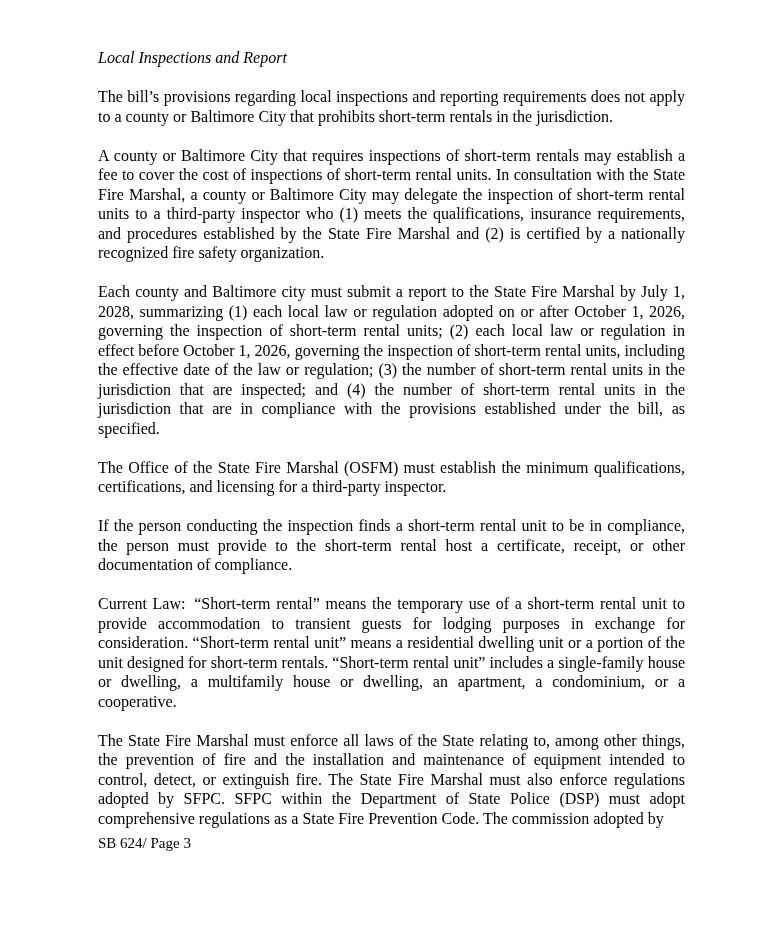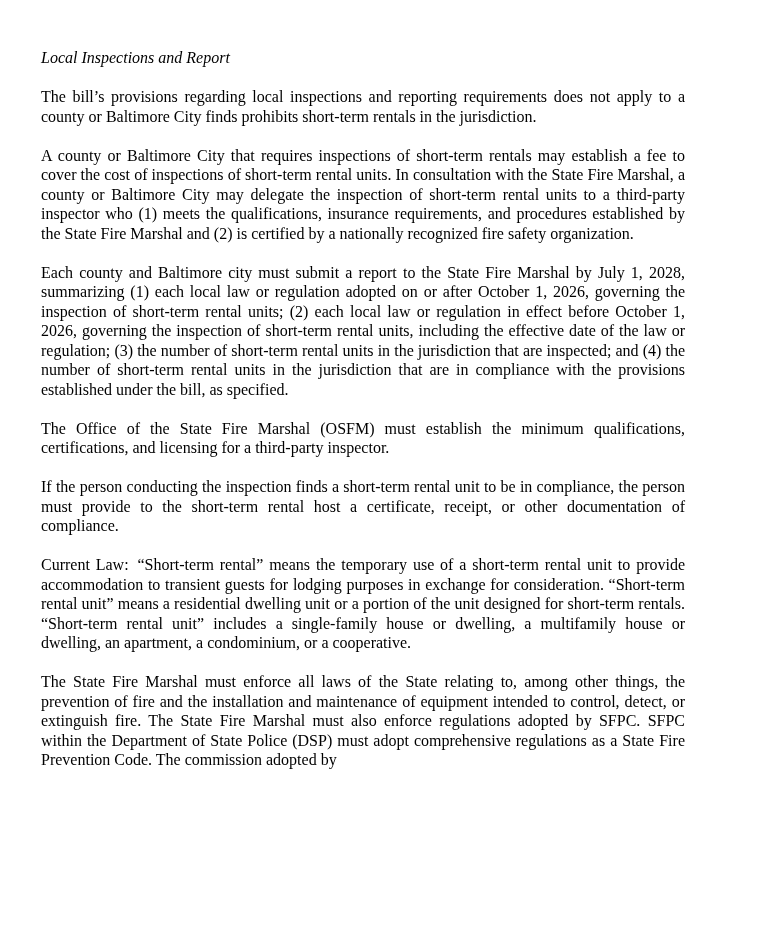--- a/index.html
+++ b/index.html
@@ -8,21 +8,21 @@
     width: 760px;
     height: 928px;
     font-family: "Liberation Serif", "DejaVu Serif", serif;
     color: #000000;
     overflow: hidden;
   }
   .page {
     width: 760px;
     height: 928px;
     background: #ffffff;
-    padding: 48px 75px 0 41px;
+    padding: 48px 75px 0 98px;
     position: relative;
   }
   .block {
     font-size: 16px;
     line-height: 19.5px;
     margin-bottom: 19.5px;
   }
   .para {
     text-align: justify;
   }
@@ -44,29 +44,30 @@
     text-align: left;
   }
 </style>
 </head>
 <body>
 
 <div class="page">
 
   <p class="block heading-italic">Local Inspections and Report</p>
 
-  <p class="block para">The bill’s provisions regarding local inspections and reporting requirements does not apply to a county or Baltimore City finds prohibits short-term rentals in the jurisdiction.</p>
+  <p class="block para">The bill’s provisions regarding local inspections and reporting requirements does not apply to a county or Baltimore City that prohibits short-term rentals in the jurisdiction.</p>
 
   <p class="block para">A county or Baltimore City that requires inspections of short-term rentals may establish a fee to cover the cost of inspections of short-term rental units. In consultation with the State Fire Marshal, a county or Baltimore City may delegate the inspection of short-term rental units to a third-party inspector who (1) meets the qualifications, insurance requirements, and procedures established by the State Fire Marshal and (2) is certified by a nationally recognized fire safety organization.</p>
 
   <p class="block para">Each county and Baltimore city must submit a report to the State Fire Marshal by July 1, 2028, summarizing (1) each local law or regulation adopted on or after October 1, 2026, governing the inspection of short-term rental units; (2) each local law or regulation in effect before October 1, 2026, governing the inspection of short-term rental units, including the effective date of the law or regulation; (3) the number of short-term rental units in the jurisdiction that are inspected; and (4) the number of short-term rental units in the jurisdiction that are in compliance with the provisions established under the bill, as specified.</p>
 
   <p class="block para">The Office of the State Fire Marshal (OSFM) must establish the minimum qualifications, certifications, and licensing for a third-party inspector.</p>
 
   <p class="block para">If the person conducting the inspection finds a short-term rental unit to be in compliance, the person must provide to the short-term rental host a certificate, receipt, or other documentation of compliance.</p>
 
   <p class="block para"><span class="lead-bold">Current Law:</span><span> “Short-term rental” means the temporary use of a short-term rental unit to provide accommodation to transient guests for lodging purposes in exchange for consideration. “Short-term rental unit” means a residential dwelling unit or a portion of the unit designed for short-term rentals. “Short-term rental unit” includes a single-family house or dwelling, a multifamily house or dwelling, an apartment, a condominium, or a cooperative.</span></p>
 
 
   <p class="block para tight">The State Fire Marshal must enforce all laws of the State relating to, among other things, the prevention of fire and the installation and maintenance of equipment intended to control, detect, or extinguish fire. The State Fire Marshal must also enforce regulations adopted by SFPC. SFPC within the Department of State Police (DSP) must adopt comprehensive regulations as a State Fire Prevention Code. The commission adopted by</p>
 
+  <p class="block footer">SB 624/ Page 3</p>
 
 </div>
 
 </body></html>

